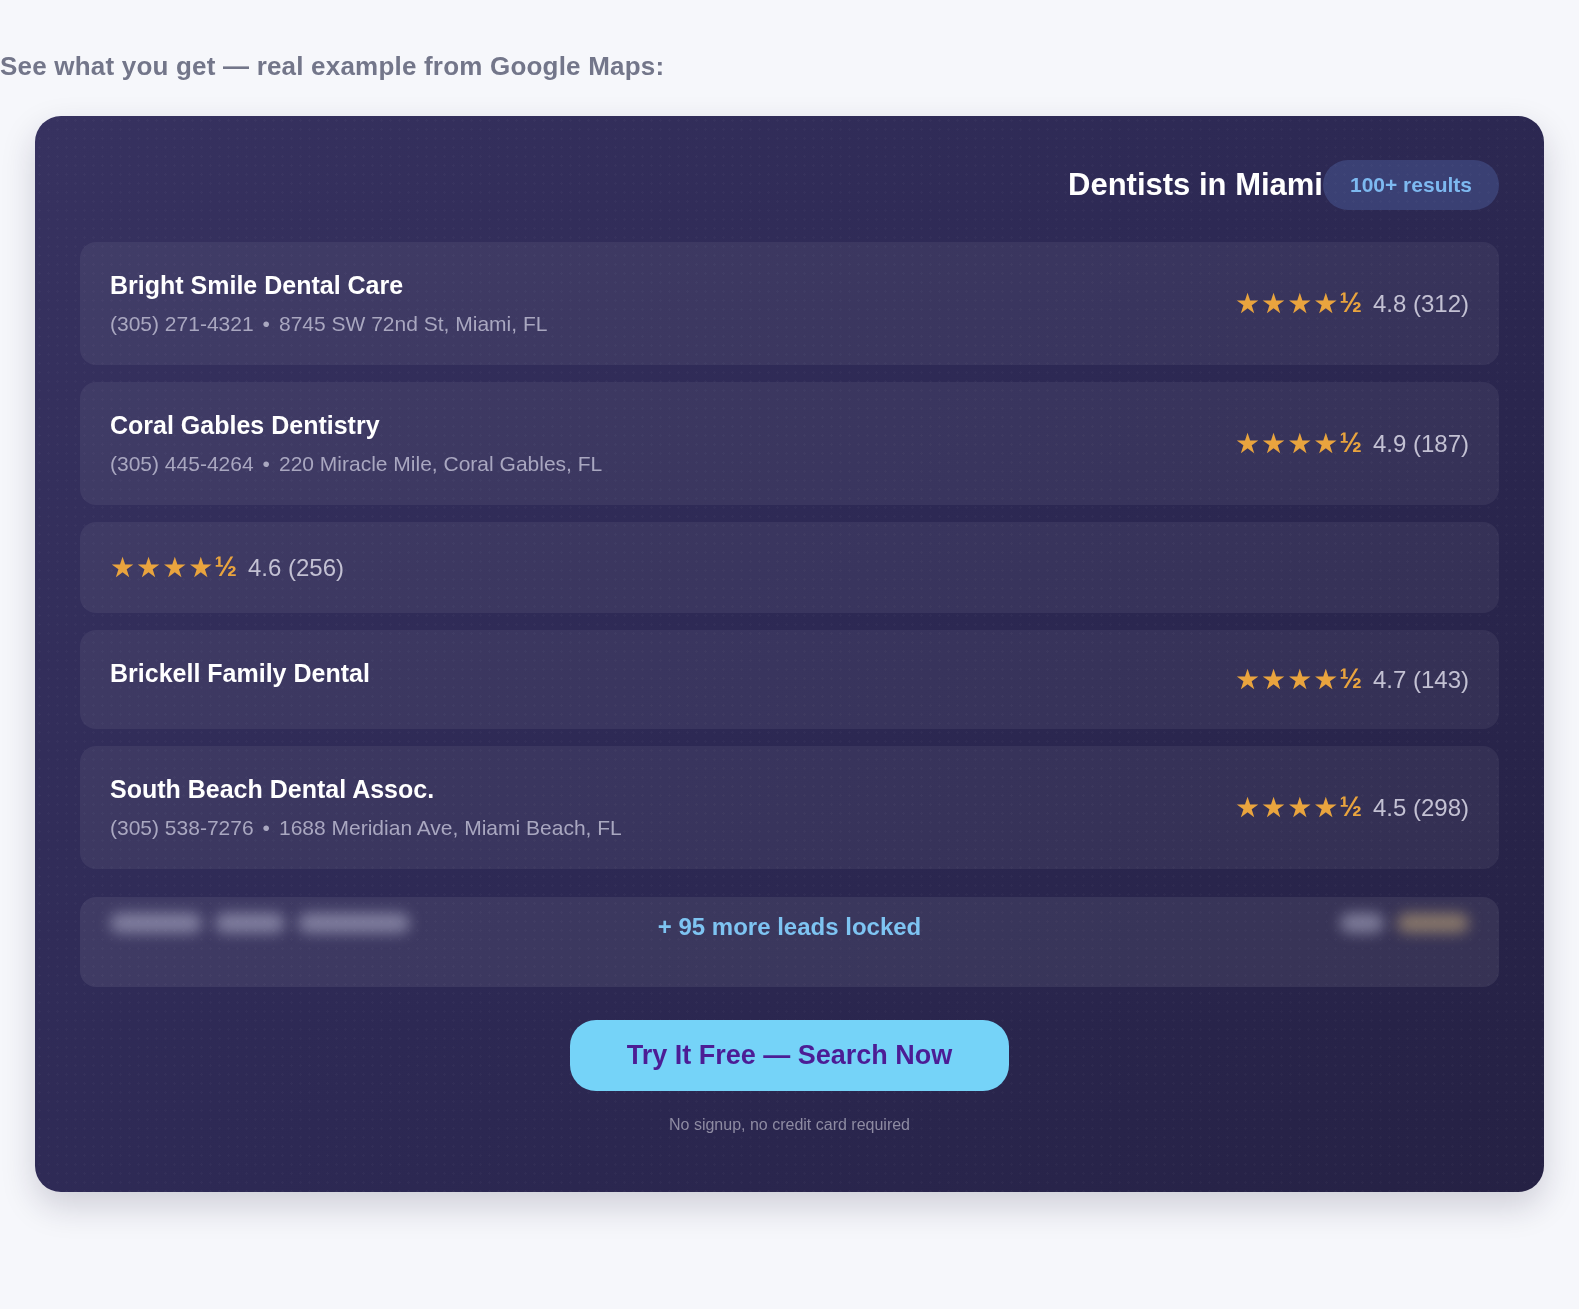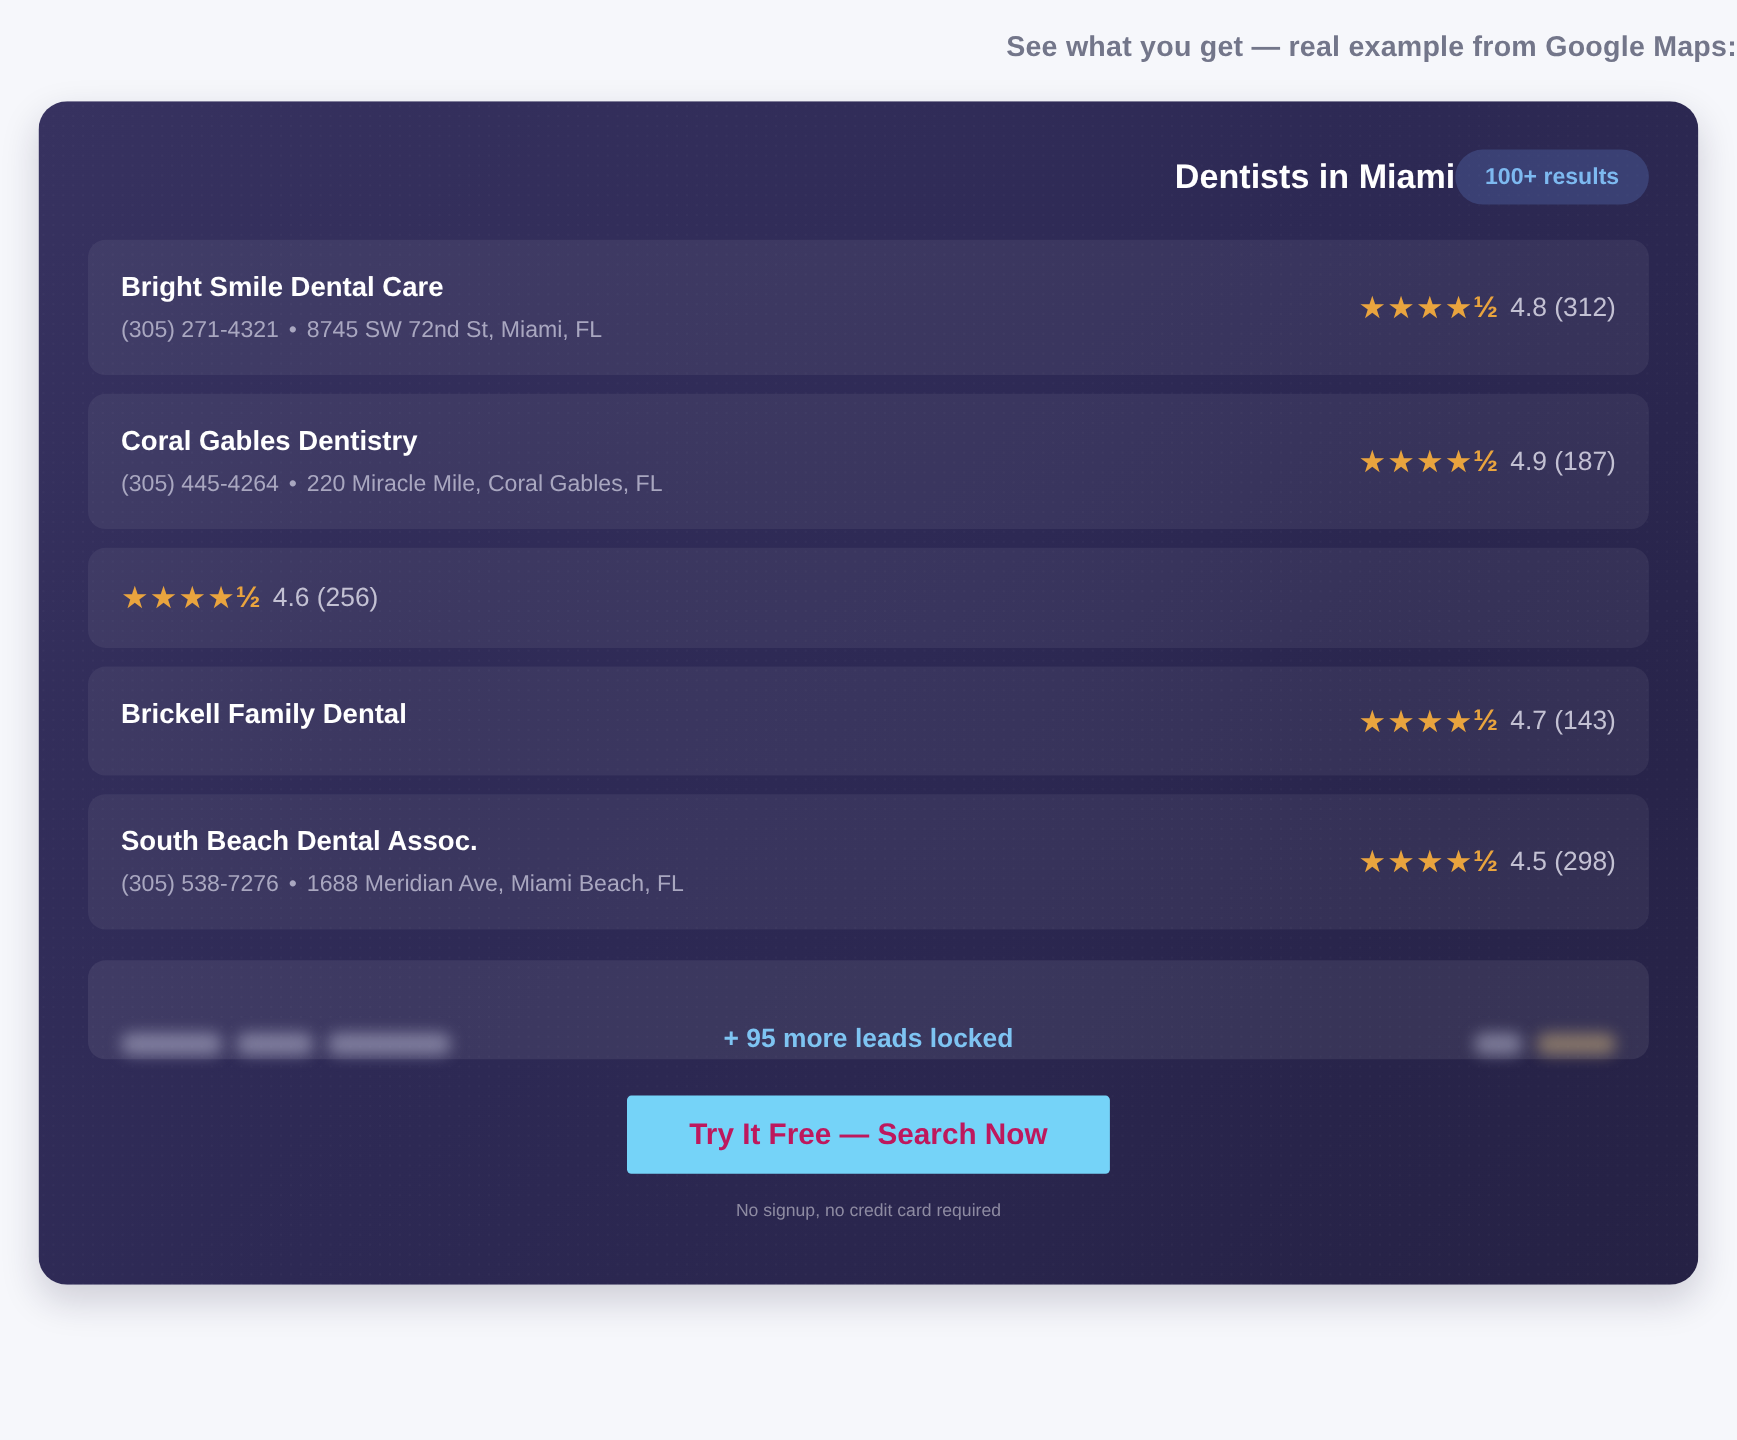--- a/index.html
+++ b/index.html
@@ -6,26 +6,27 @@
   html, body {
     margin: 0;
     padding: 0;
     width: 1579px;
     height: 1309px;
     background: #f6f7fb;
     font-family: "Liberation Sans", sans-serif;
     overflow: hidden;
   }
   .headline {
-    text-align: right;
+    text-align: left;
     padding-top: 27px;
     font-size: 26px;
     font-weight: 600;
     color: #73768a;
     letter-spacing: 0.2px;
+    margin-top: 24px;
   }
   .card {
     width: 1509px;
     margin: 34px auto 0;
     border-radius: 26px;
     padding: 44px 45px 58px;
     background-image:
       radial-gradient(rgba(255,255,255,0.022) 1px, transparent 1.3px),
       linear-gradient(135deg, #373260 0%, #2d2954 50%, #252144 100%);
     background-size: 9px 9px, 100% 100%;
@@ -88,25 +89,25 @@
     font-size: 27px;
     font-weight: 600;
   }
   .score {
     color: #c3c1d3;
     font-size: 24px;
     margin-left: 11px;
   }
   .locked-row {
     display: flex;
-    align-items: flex-end;
+    align-items: flex-start;
     background: rgba(255,255,255,0.075);
     border-radius: 16px;
     height: 90px;
-    padding: 4px 30px;
+    padding: 16px 30px;
     margin-top: 28px;
   }
   .blur-group { flex: 1; display: flex; gap: 13px; align-items: center; }
   .blur-group.right { justify-content: flex-end; }
   .blur-blob {
     height: 20px;
     border-radius: 10px;
     background: rgba(196,196,220,0.5);
     filter: blur(7px);
   }
@@ -115,25 +116,25 @@
   .w4 { width: 44px; }  .w5 { width: 72px; }
   .locked-label {
     color: #7ec4f2;
     font-size: 24px;
     font-weight: 600;
     white-space: nowrap;
   }
   .cta-wrap { text-align: center; margin-top: 33px; }
   .cta-button {
     background: #75d3f8;
-    color: #be185d;
+    color: #4c1d95;
     font-size: 27px;
     font-weight: 700;
     border: none;
-    border-radius: 4px;
+    border-radius: 26px;
     padding: 20px 57px;
     font-family: inherit;
     cursor: pointer;
   }
   .cta-subtext {
     text-align: center;
     color: #8e8ba2;
     font-size: 16px;
     margin-top: 25px;
   }

